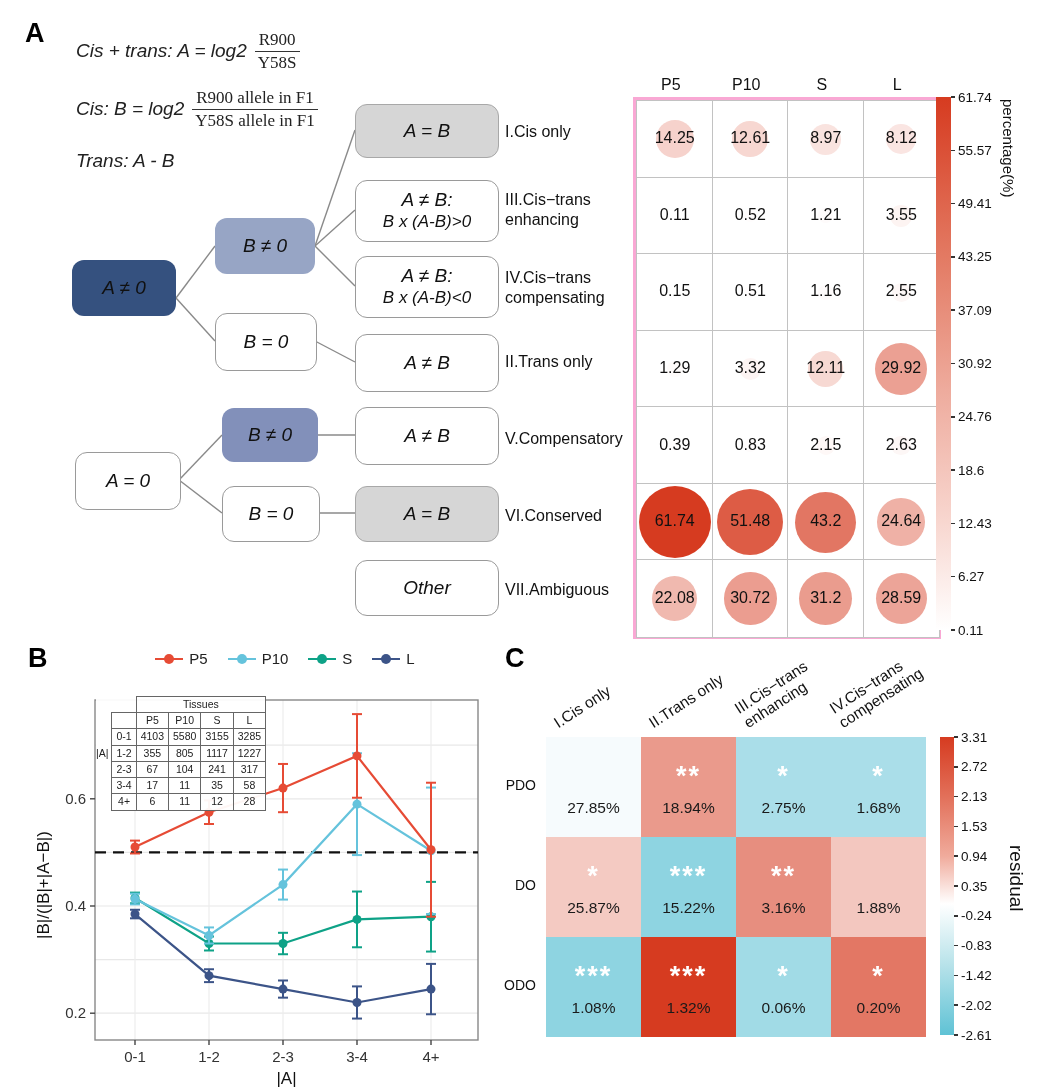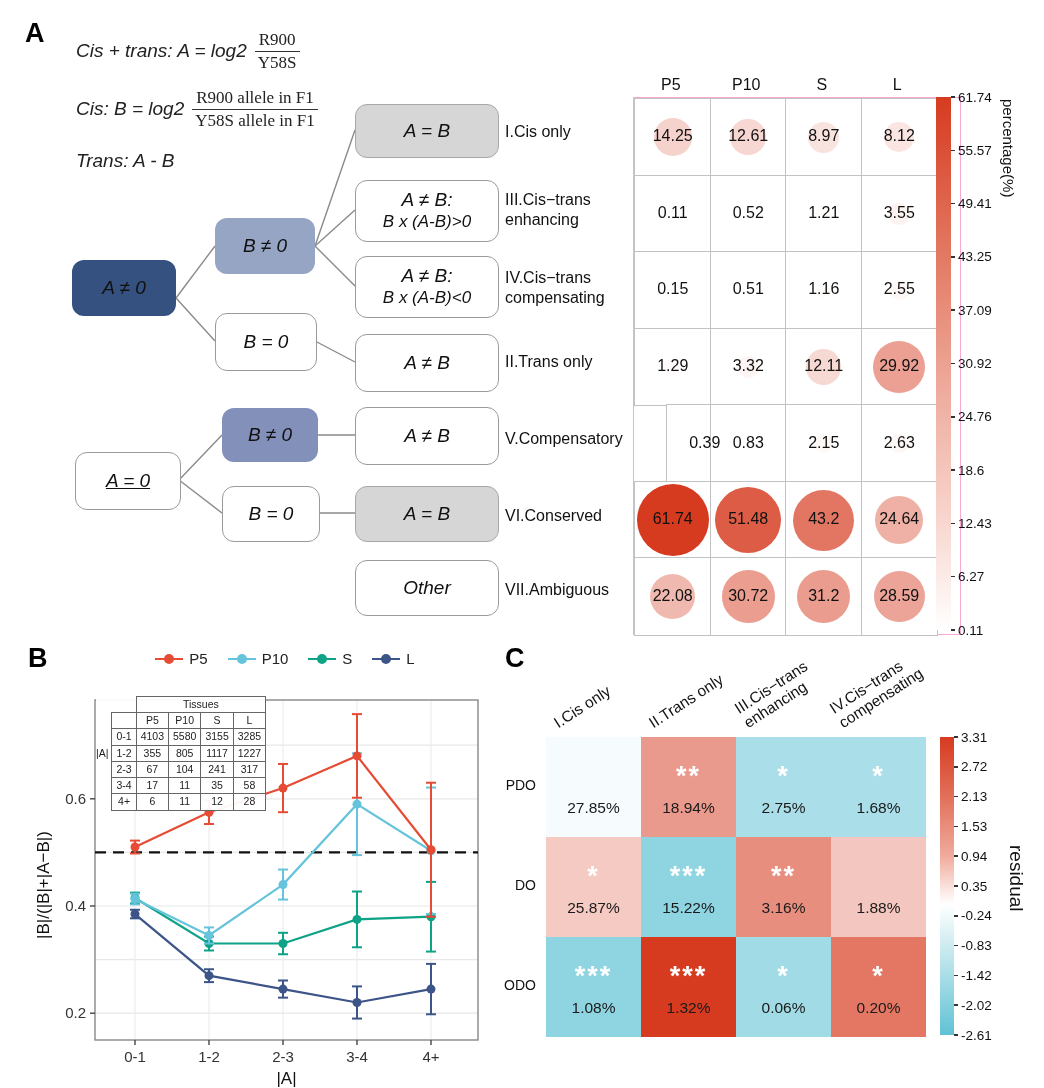--- a/index.html
+++ b/index.html
@@ -13,21 +13,21 @@
   .frac .num{border-bottom:1.5px solid #333;padding:0 4px 1px 4px;display:block;}
   .frac .den{display:block;padding-top:1px;}
   
   .tnode{position:absolute;display:flex;align-items:center;justify-content:center;
          border-radius:12px;font-size:19px;font-style:italic;color:#111;text-align:center;z-index:2;line-height:1.2;}
   .tnode.white{background:#fff;border:1.5px solid #9a9a9a;}
   .tnode.gray{background:#d6d6d6;border:1.5px solid #a8a8a8;}
   .tnode .l2{font-size:17px;}
   .cat-label{position:absolute;font-size:16px;color:#111;width:132px;line-height:1.25;z-index:2;}
   
-  #matrixA{position:absolute;left:633px;top:97px;width:302px;height:536px;border:1px solid #f9a8d4;padding-left:24px;}
+  #matrixA{position:absolute;left:633px;top:97px;width:302px;height:536px;border:3px solid #f9a8d4;}
   .mcell{position:absolute;border:0.5px solid #c2c2c2;background:#fff;}
   .mcircle{position:absolute;border-radius:50%;}
   .mval{position:absolute;width:100%;text-align:center;font-size:16px;color:#111;z-index:2;}
   .mhead{position:absolute;font-size:16px;color:#111;text-align:center;width:75px;}
   
   .cbar{position:absolute;}
   .cbar-tick{position:absolute;left:100%;display:flex;align-items:center;height:0;}
   .cbar-tick i{display:block;width:4px;height:1.5px;background:#333;margin-right:3px;}
   .cbar-tick span{font-size:13.5px;color:#111;white-space:nowrap;}
   .vlabel{position:absolute;writing-mode:vertical-rl;font-size:15px;color:#111;}
@@ -90,21 +90,21 @@
       <line x1="179" y1="480" x2="222" y2="435"></line>
       <line x1="179" y1="480" x2="222" y2="513"></line>
       <line x1="318" y1="435" x2="355" y2="435"></line>
       <line x1="318" y1="513" x2="355" y2="513"></line>
     </g>
   </svg>
 
   <div class="tnode" style="left:72px;top:260px;width:104px;height:56px;background:#35517f;">A ≠ 0</div>
   <div class="tnode" style="left:215px;top:218px;width:100px;height:56px;background:#97a5c5;">B ≠ 0</div>
   <div class="tnode white" style="left:215px;top:313px;width:100px;height:56px;">B = 0</div>
-  <div class="tnode white" style="left:75px;top:452px;width:104px;height:56px;text-decoration:underline;">A = 0</div>
+  <div class="tnode white" style="left:75px;top:452px;width:104px;height:56px;">A = 0</div>
   <div class="tnode" style="left:222px;top:408px;width:96px;height:54px;background:#8290ba;">B ≠ 0</div>
   <div class="tnode white" style="left:222px;top:486px;width:96px;height:54px;">B = 0</div>
   <div id="leafBoxes">
       <div class="tnode gray" style="left: 355px; top: 104px; width: 142px; height: 52px; flex-direction: column;">
         <span>A = B</span>
       </div>
       <div class="tnode white" style="left: 355px; top: 180px; width: 142px; height: 60px; flex-direction: column;">
         <span>A ≠ B:</span>
         <span class="l2">B x (A-B)&gt;0</span>
       </div>
@@ -199,21 +199,21 @@
         <div class="mval" style="top: 28.2857px;">3.32</div>
       </div>
       <div class="mcell" style="left: 151px; top: 229.714px; width: 75.5px; height: 76.5714px;">
         <div class="mcircle" style="width: 35.2303px; height: 35.2303px; left: 20.1349px; top: 20.6706px; background: rgb(247, 217, 211);"></div>
         <div class="mval" style="top: 28.2857px;">12.11</div>
       </div>
       <div class="mcell" style="left: 226.5px; top: 229.714px; width: 75.5px; height: 76.5714px;">
         <div class="mcircle" style="width: 51.9453px; height: 51.9453px; left: 11.7773px; top: 12.313px; background: rgb(235, 160, 147);"></div>
         <div class="mval" style="top: 28.2857px;">29.92</div>
       </div>
-      <div class="mcell" style="left: 0px; top: 306.286px; width: 75.5px; height: 76.5714px; margin-left: 32px;">
+      <div class="mcell" style="left: 0px; top: 306.286px; width: 75.5px; height: 76.5714px;">
         <div class="mcircle" style="width: 11.2456px; height: 11.2456px; left: 32.1272px; top: 32.6629px; background: rgb(255, 254, 254);"></div>
         <div class="mval" style="top: 28.2857px;">0.39</div>
       </div>
       <div class="mcell" style="left: 75.5px; top: 306.286px; width: 75.5px; height: 76.5714px;">
         <div class="mcircle" style="width: 13.6524px; height: 13.6524px; left: 30.9238px; top: 31.4595px; background: rgb(254, 252, 252);"></div>
         <div class="mval" style="top: 28.2857px;">0.83</div>
       </div>
       <div class="mcell" style="left: 151px; top: 306.286px; width: 75.5px; height: 76.5714px;">
         <div class="mcircle" style="width: 18.3163px; height: 18.3163px; left: 28.5919px; top: 29.1276px; background: rgb(254, 248, 247);"></div>
         <div class="mval" style="top: 28.2857px;">2.15</div>

